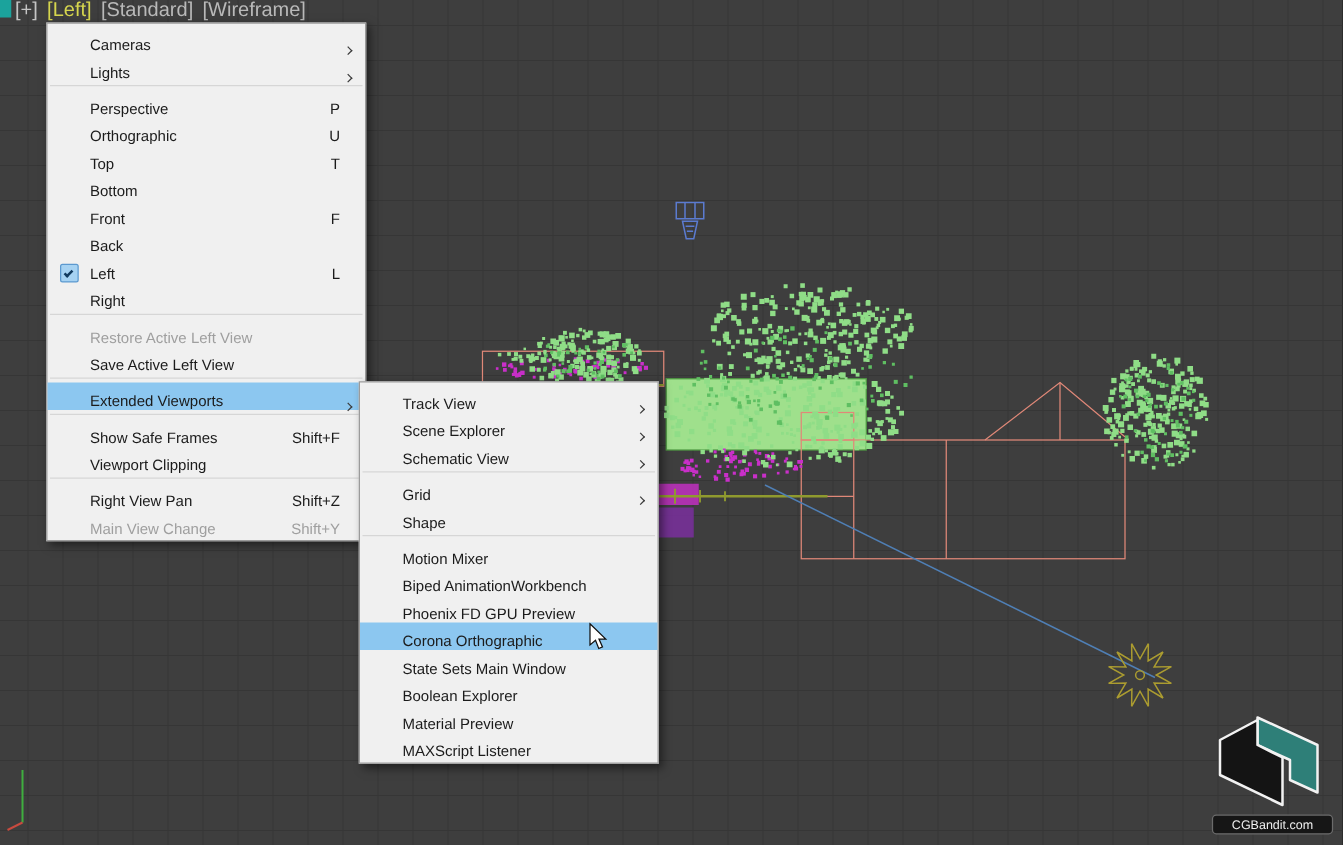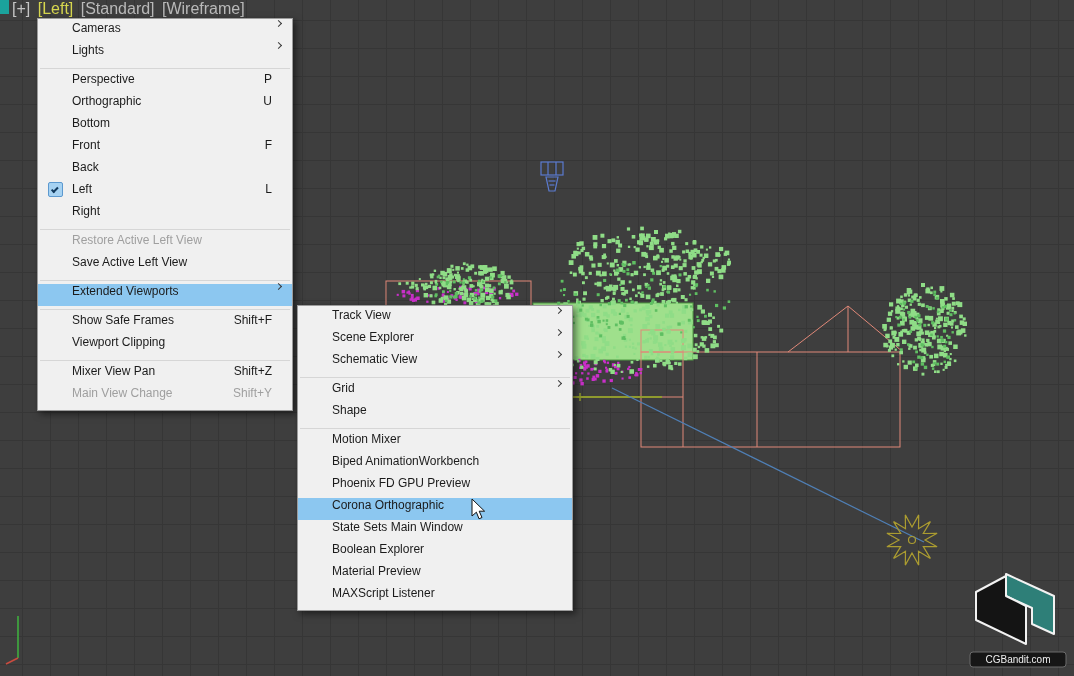--- a/index.html
+++ b/index.html
@@ -10,22 +10,22 @@
     background-size:28px 28px;background-position:-6px -8px;}
   #scene{position:absolute;left:0;top:0;z-index:1}
   .corner-chip{position:absolute;left:0;top:0;width:9px;height:14px;background:#1ba39c;z-index:3}
   .vp-labels{position:absolute;left:12px;top:0;z-index:3;font-size:16px;color:#b9b9b9;white-space:nowrap}
   .vl{margin-right:3px;cursor:default}
   .vl.plus{color:#c5c5c5}
   .vl.view{color:#d6d64e}
   .menu{position:absolute;background:#f0f0f0;border:1px solid #9b9b9b;box-shadow:3px 3px 7px rgba(0,0,0,.5);
         padding:2px 0;z-index:10;font-size:12px;color:#1b1b1b}
   .menu1{left:37px;top:18px;width:256px}
-  .menu2{left:297px;top:305px;width:276px}
-  .mi{display:flex;align-items:flex-start;height:22px;padding-right:6px}
+  .menu2{left:287px;top:305px;width:240px}
+  .mi{display:flex;align-items:flex-end;height:22px;padding-right:6px}
   .mi.hl{background:#8cc7f0}
   .mi.dis{color:#9f9f9f}
   .gut{width:34px;flex:none;display:flex;align-items:center;justify-content:center}
   .lab{flex:1;white-space:nowrap;overflow:hidden}
   .sc{margin-left:16px;white-space:nowrap}
   .ar{width:14px;flex:none;display:flex;align-items:center;justify-content:center}
   .chev{width:5px;height:5px;border-right:1.6px solid #3a3a3a;border-top:1.6px solid #3a3a3a;transform:rotate(45deg);margin-right:2px}
   .chk{width:15px;height:15px;background:#a6d2f2;border:1px solid #5c99cf;border-radius:2px;display:flex;align-items:center;justify-content:center}
   .chk i{display:block;width:7px;height:4px;border-left:2px solid #123a5e;border-bottom:2px solid #123a5e;transform:rotate(-45deg) translateY(-1px)}
   .msep{height:1px;background:#d6d6d6;margin:3px 2px}
@@ -1298,20 +1298,26 @@
         <span class="ar"></span>
       </div>
       <div class="mi">
         <span class="gut"></span>
         <span class="lab">Orthographic</span>
         <span class="sc">U</span>
         <span class="ar"></span>
       </div>
       <div class="mi">
         <span class="gut"></span>
+        <span class="lab">Top</span>
+        <span class="sc">T</span>
+        <span class="ar"></span>
+      </div>
+      <div class="mi">
+        <span class="gut"></span>
         <span class="lab">Bottom</span>
         <span class="sc"></span>
         <span class="ar"></span>
       </div>
       <div class="mi">
         <span class="gut"></span>
         <span class="lab">Front</span>
         <span class="sc">F</span>
         <span class="ar"></span>
       </div>
@@ -1368,21 +1374,21 @@
       </div>
       <div class="mi">
         <span class="gut"></span>
         <span class="lab">Viewport Clipping</span>
         <span class="sc"></span>
         <span class="ar"></span>
       </div>
       <div class="msep"></div>
       <div class="mi">
         <span class="gut"></span>
-        <span class="lab">Mixer View Pan</span>
+        <span class="lab">Right View Pan</span>
         <span class="sc">Shift+Z</span>
         <span class="ar"></span>
       </div>
       <div class="mi dis">
         <span class="gut"></span>
         <span class="lab">Main View Change</span>
         <span class="sc">Shift+Y</span>
         <span class="ar"></span>
       </div>
     </div>

